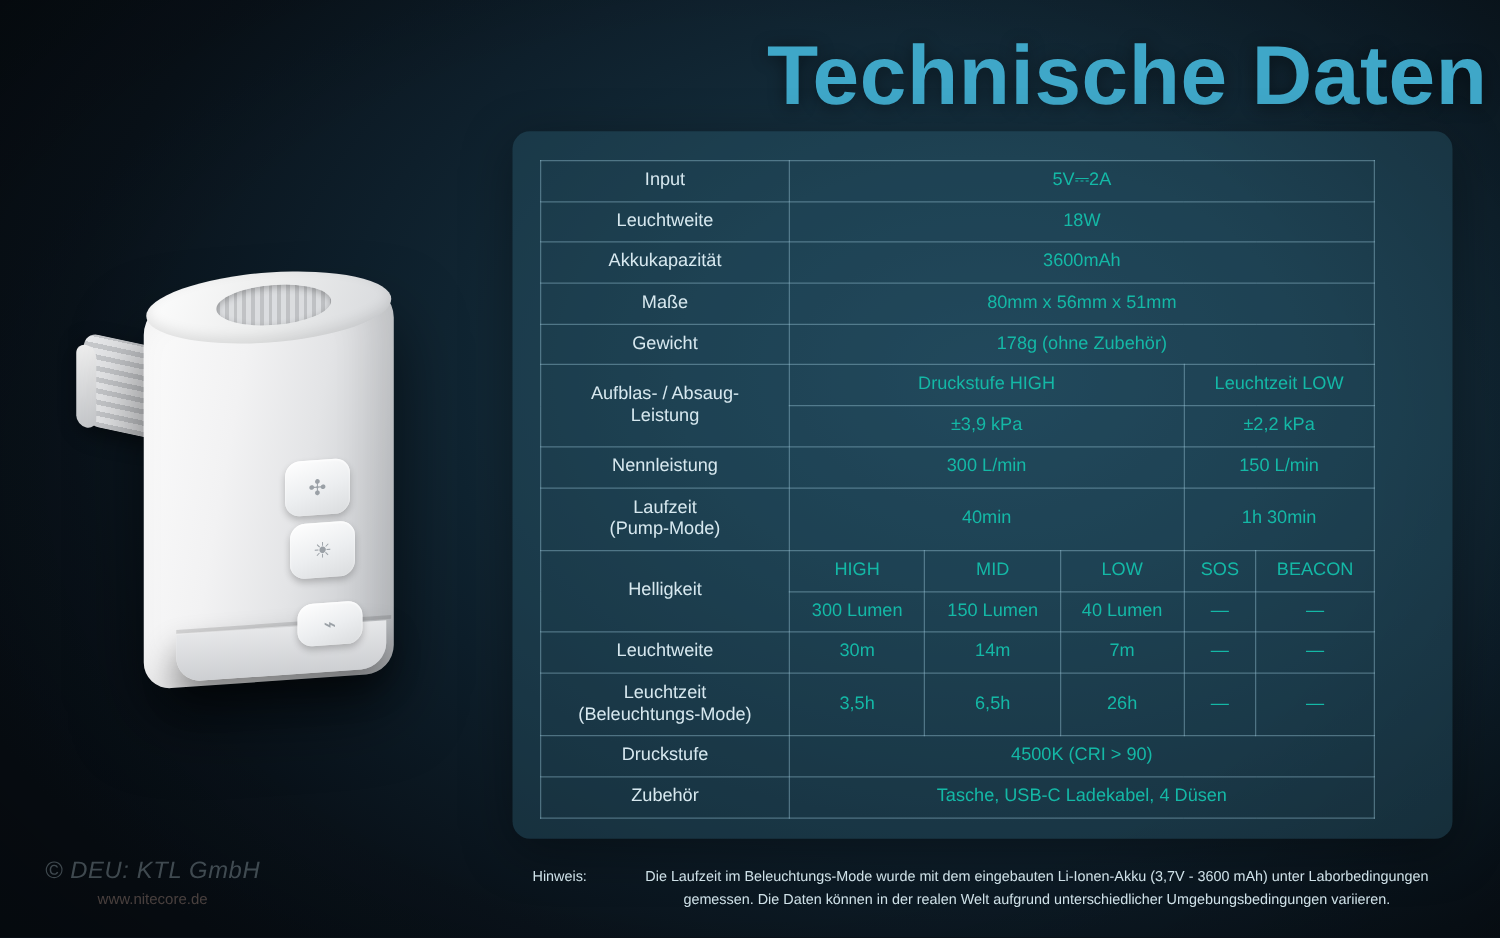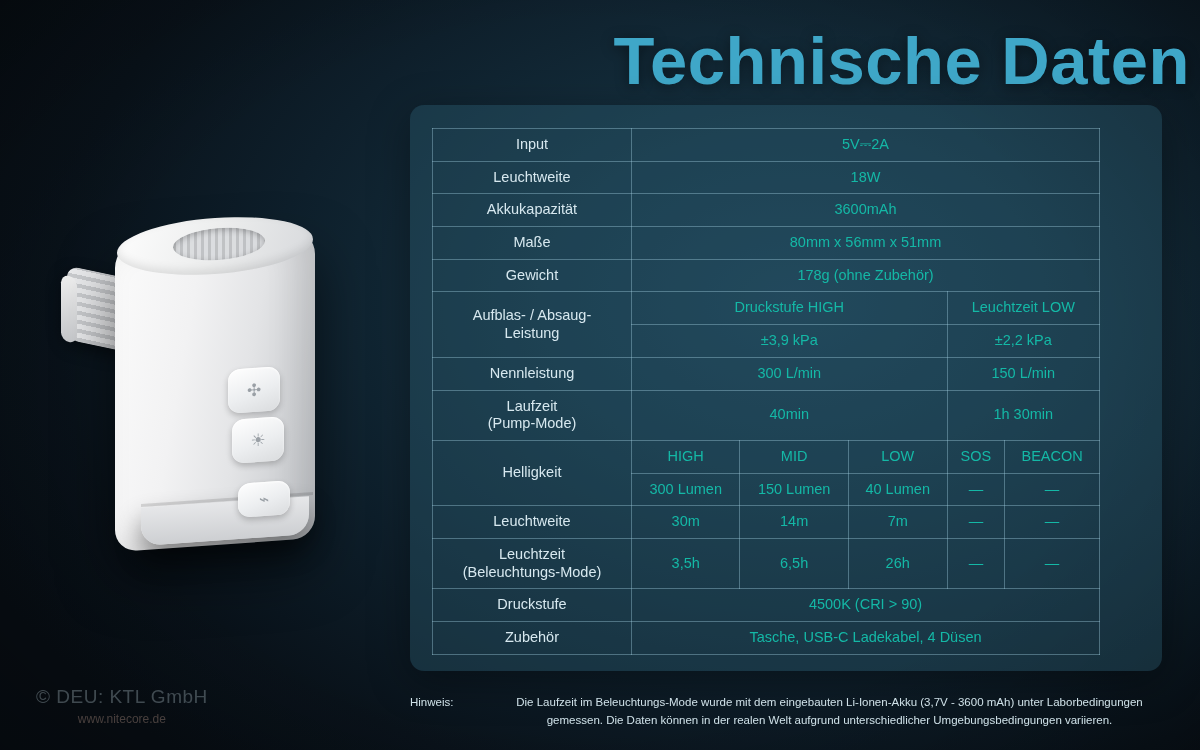--- a/index.html
+++ b/index.html
@@ -151,21 +151,21 @@
 
   
   .watermark {
     position: absolute;
     left: 36px;
     bottom: 22px;
     color: #6f7d84;
     opacity: 0.55;
     line-height: 1.45;
   }
-  .watermark .wm-main { font-size: 19px; letter-spacing: 0.5px; }
+  .watermark .wm-main { font-size: 19px; letter-spacing: 0.5px; font-style: italic; }
   .watermark .wm-sub  { font-size: 12px; color: #7f6b63; text-align: center; }
 
   
   .panel {
     position: absolute;
     left: 410px;
     top: 105px;
     width: 752px;
     height: 566px;
     background: rgba(50, 102, 124, 0.33);
@@ -201,21 +201,21 @@
     left: 410px;
     top: 694px;
     width: 752px;
     font-size: 11.5px;
     color: #cfe1e8;
     line-height: 1.55;
     text-align: center;
   }
   .footnote .fn-label {
     position: absolute;
-    left: 0;
+    left: 16px;
     top: 0;
     width: 76px;
     text-align: left;
     color: #cfe1e8;
   }
   .footnote .fn-text {
     margin-left: 87px;
     display: block;
   }
 </style>

